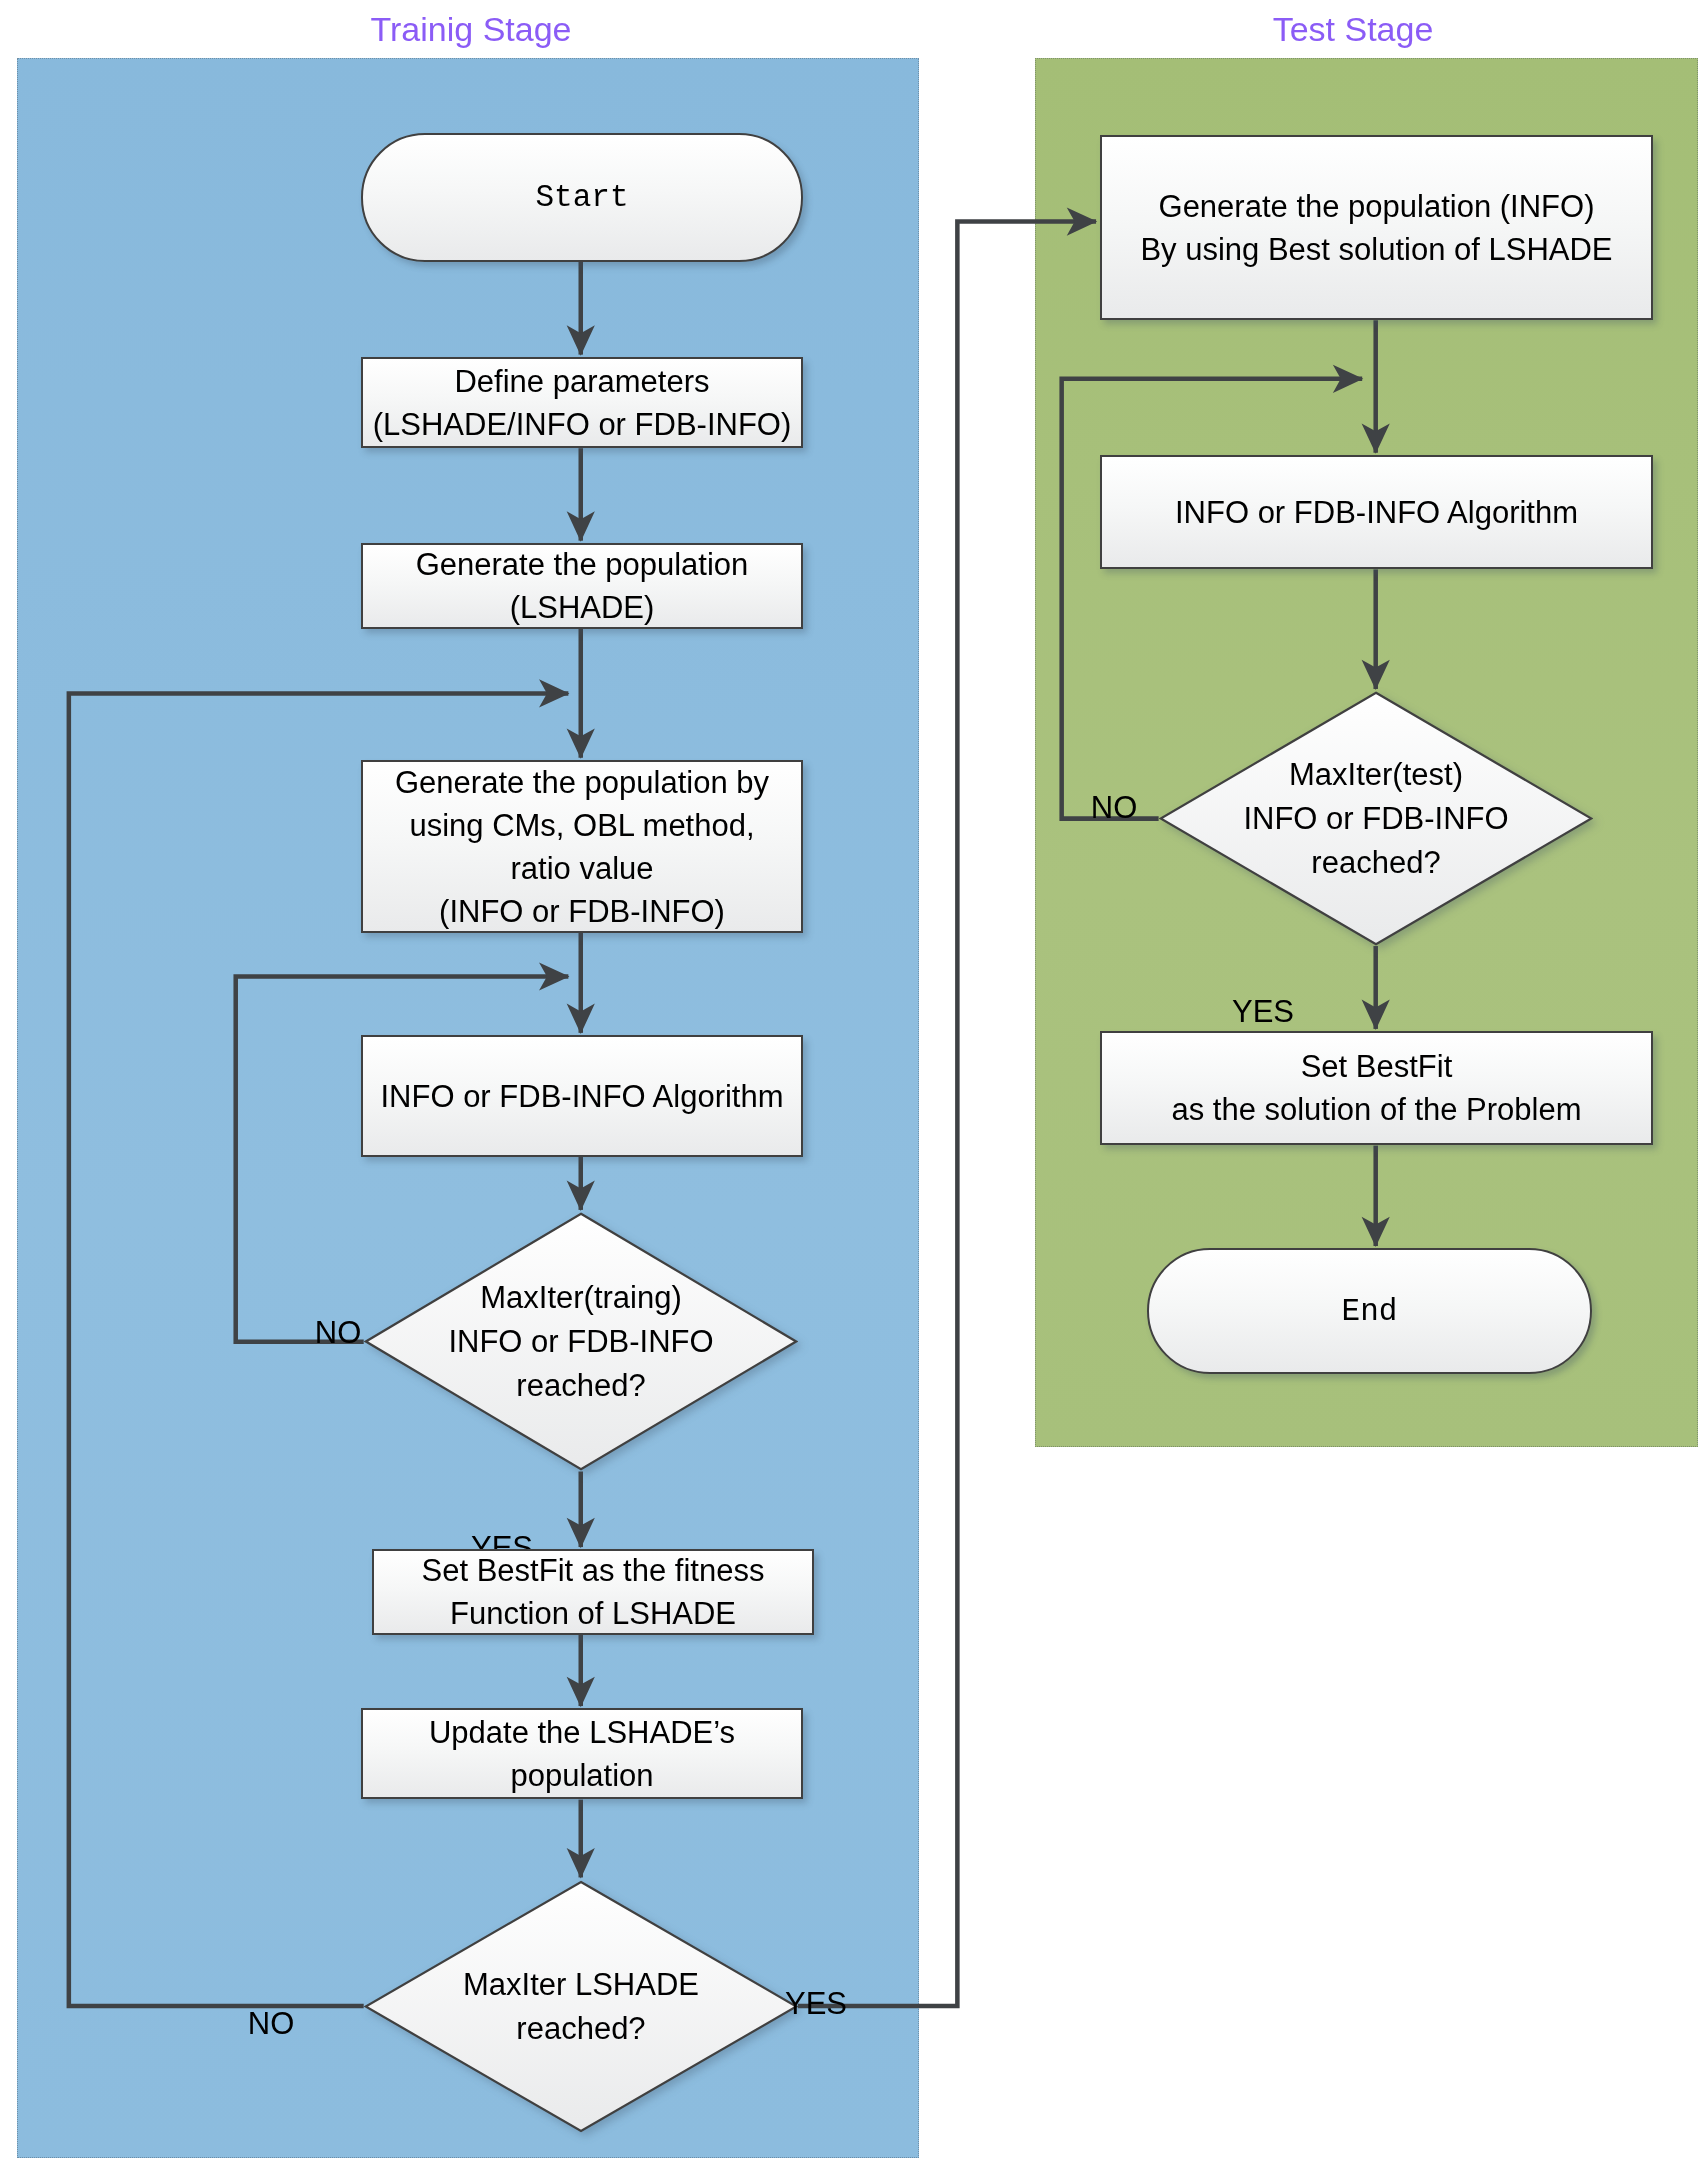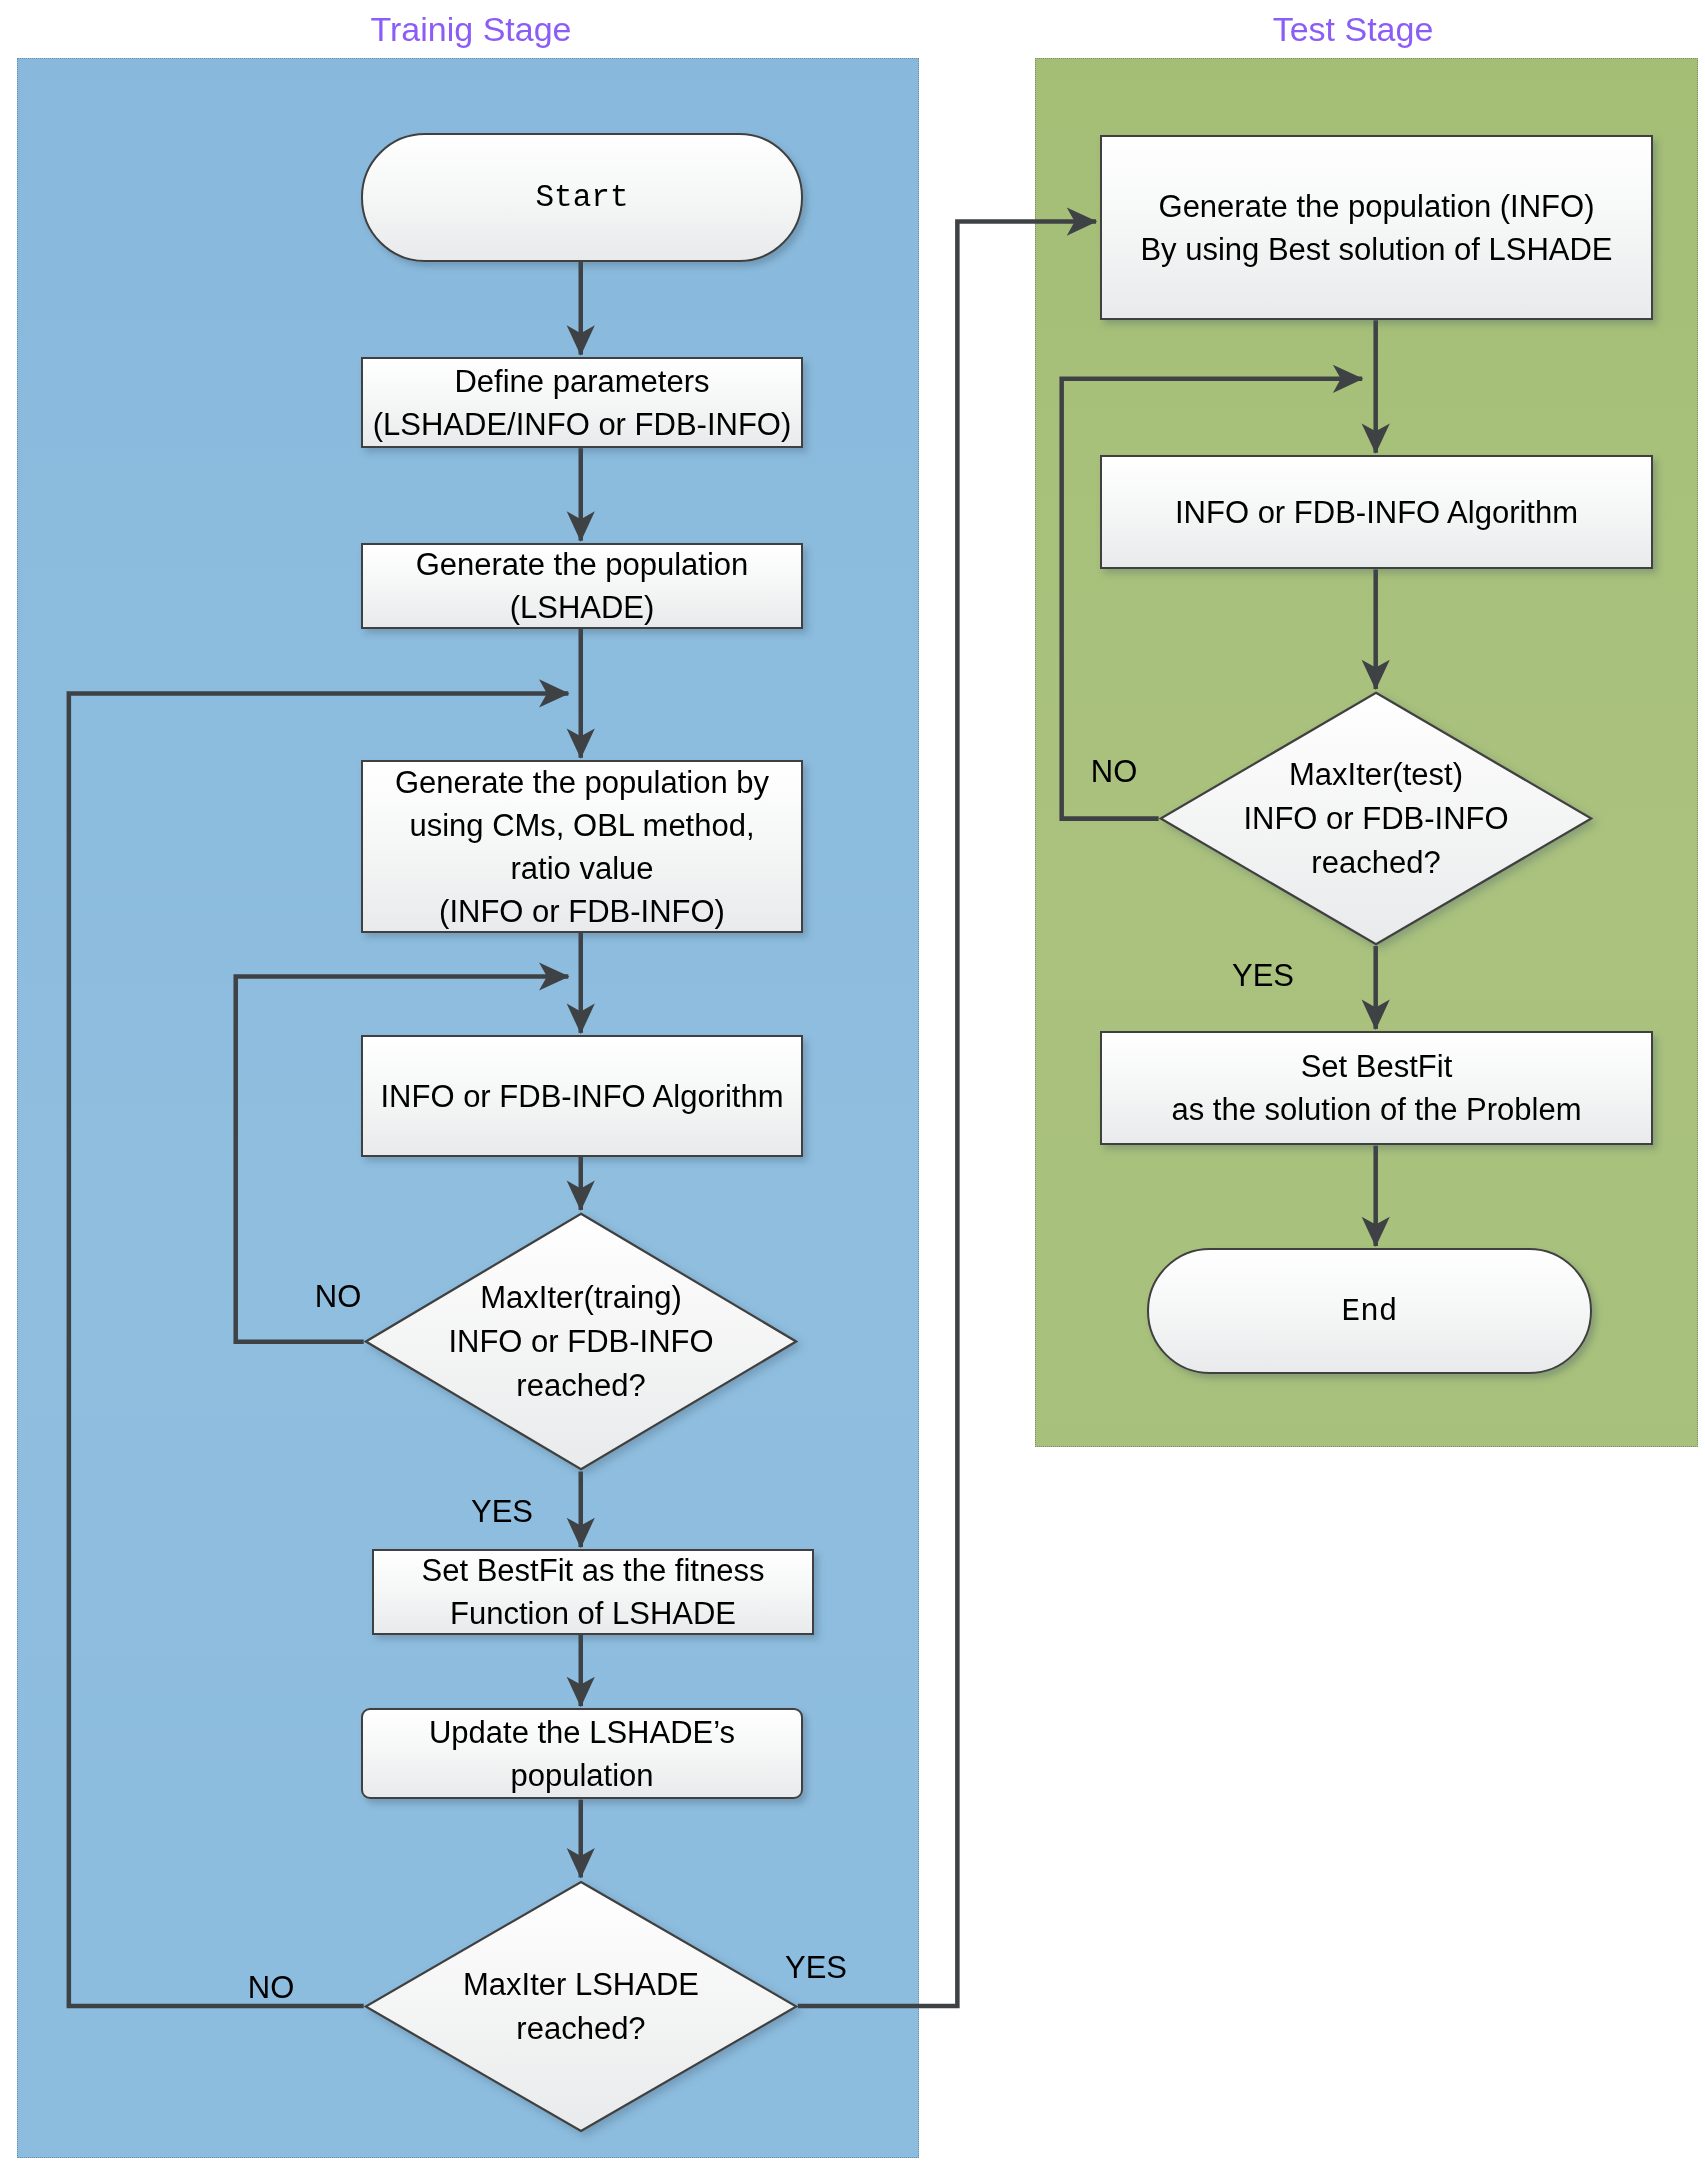--- a/index.html
+++ b/index.html
@@ -34,21 +34,21 @@
       border:2.3px solid var(--shape-border);
       box-shadow:4px 4.5px 6.8px rgba(60,80,100,0.30);}
   .stadium{border-radius:64px;font-family:Liberation Mono, monospace;}
   .diamond{background:none;border:none;box-shadow:none;}
   .diamond > svg{position:absolute;left:0;top:0;width:100%;height:100%;
       filter:drop-shadow(4px 4.5px 4px rgba(60,80,100,0.30));}
   .dtext{position:relative;z-index:1;line-height:44px;}
   .tline{display:block;}
 
   .flow-label{position:absolute;z-index:2;width:90px;text-align:center;
-      font-size:31px;line-height:43px;}
+      font-size:31px;line-height:43px;margin-top:36px;}
 </style>
 </head>
 <body>
 
 <div id="canvas">
 
   <div class="panel training"></div>
   <div class="panel test"></div>
 
   <div class="stage-title" id="title-training">Trainig Stage</div>
@@ -123,21 +123,21 @@
   </div>
 
   <div class="flow-label" style="left:293px;top:1275px;">NO</div>
   <div class="flow-label" style="left:457px;top:1490px;">YES</div>
 
   <div class="node rect" style="left:372px;top:1549px;width:442px;height:86px;">
     <span class="tline">Set BestFit as the fitness</span>
     <span class="tline">Function of LSHADE</span>
   </div>
 
-  <div class="node rect" style="left:361px;top:1708px;width:442px;height:91px;border-radius:9px;">
+  <div class="node rect" style="left:361px;top:1708px;width:442px;height:91px;">
     <span class="tline">Update the LSHADE’s</span>
     <span class="tline">population</span>
   </div>
 
   <div class="node diamond" style="left:364px;top:1880px;width:434px;height:253px;">
     <svg viewBox="0 0 770 448">
       <defs>
         <linearGradient id="dg2" x1="0" y1="0" x2="0" y2="1">
           <stop offset="0" stop-color="#FFFFFF"></stop>
             <stop offset="1" stop-color="#E9EAEB"></stop>

